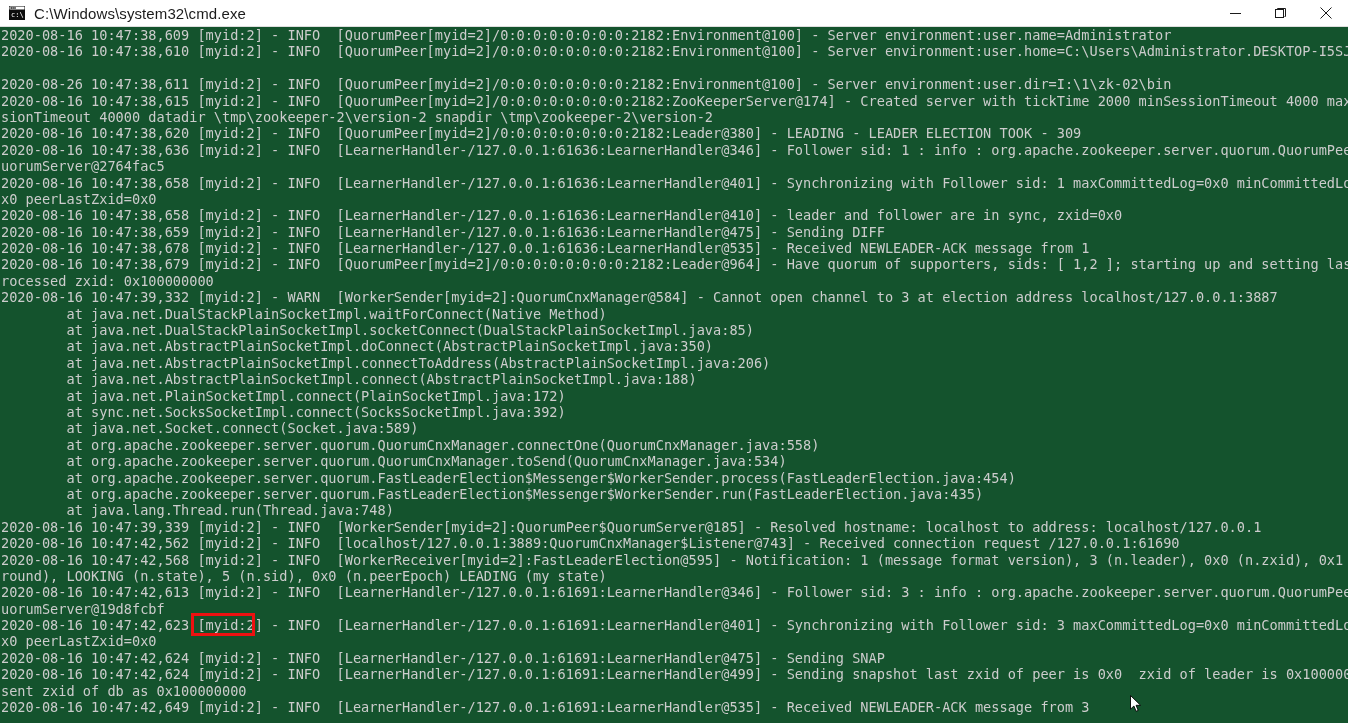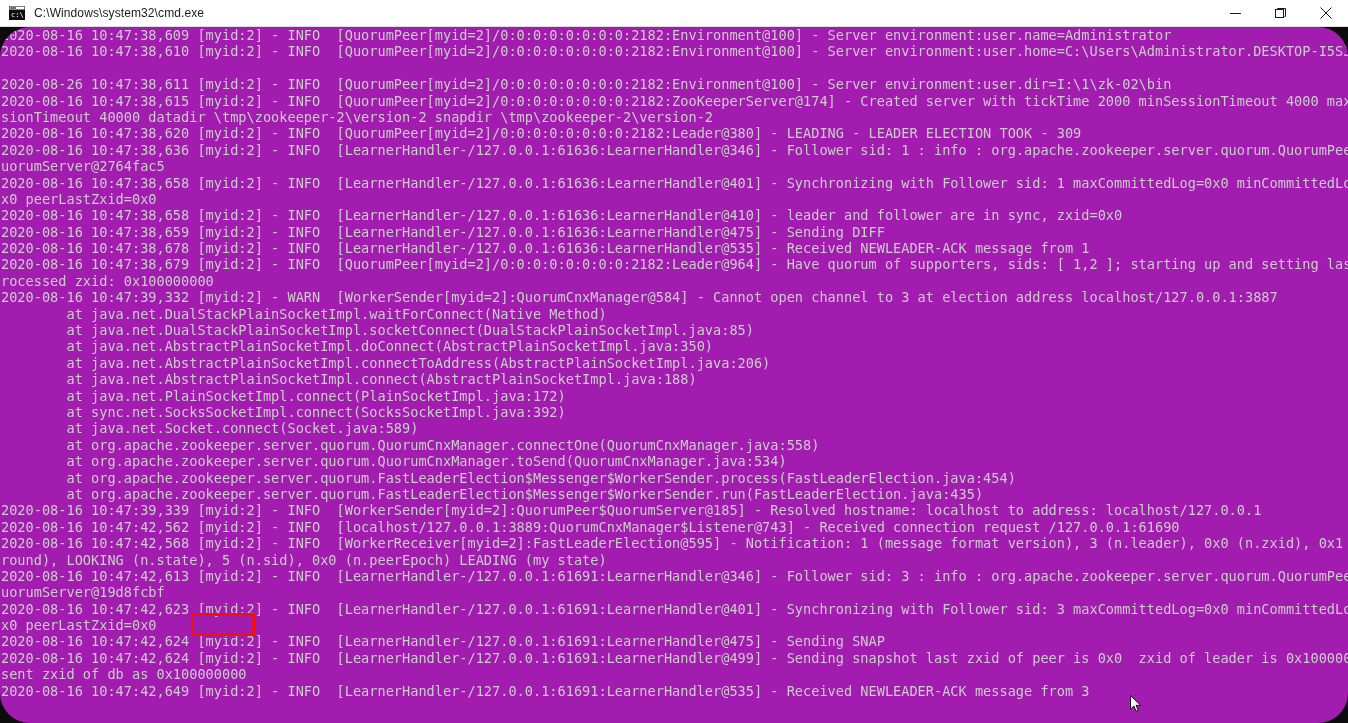--- a/index.html
+++ b/index.html
@@ -39,21 +39,21 @@
     height: 16px;
     margin-left: 9px;
     margin-right: 9px;
     flex: 0 0 auto;
     position: relative;
   }
   #app-icon svg { display: block; }
 
   #title-text {
     font-family: "Liberation Sans", sans-serif;
-    font-size: 12px;
+    font-size: 15px;
     color: #1b1b1b;
     letter-spacing: 0.1px;
     white-space: nowrap;
     flex: 1 1 auto;
     overflow: hidden;
     text-overflow: ellipsis;
   }
 
   #window-controls {
     display: flex;
@@ -67,25 +67,24 @@
     display: flex;
     align-items: center;
     justify-content: center;
     background: transparent;
   }
   .win-btn svg { display: block; }
 
   
   #terminal {
     flex: 1 1 auto;
-    background: #a21caf;
+    background: #14532d;
     position: relative;
     overflow: hidden;
     padding: 12px;
-    border-radius: 30px;
   }
 
   #console-lines {
     position: absolute;
     left: 0;
     top: 0;
     width: 1348px;
   }
 
   .line {
@@ -182,20 +181,21 @@
         <div class="line">        at java.net.AbstractPlainSocketImpl.doConnect(AbstractPlainSocketImpl.java:350)</div>
         <div class="line">        at java.net.AbstractPlainSocketImpl.connectToAddress(AbstractPlainSocketImpl.java:206)</div>
         <div class="line">        at java.net.AbstractPlainSocketImpl.connect(AbstractPlainSocketImpl.java:188)</div>
         <div class="line">        at java.net.PlainSocketImpl.connect(PlainSocketImpl.java:172)</div>
         <div class="line">        at sync.net.SocksSocketImpl.connect(SocksSocketImpl.java:392)</div>
         <div class="line">        at java.net.Socket.connect(Socket.java:589)</div>
         <div class="line">        at org.apache.zookeeper.server.quorum.QuorumCnxManager.connectOne(QuorumCnxManager.java:558)</div>
         <div class="line">        at org.apache.zookeeper.server.quorum.QuorumCnxManager.toSend(QuorumCnxManager.java:534)</div>
         <div class="line">        at org.apache.zookeeper.server.quorum.FastLeaderElection$Messenger$WorkerSender.process(FastLeaderElection.java:454)</div>
         <div class="line">        at org.apache.zookeeper.server.quorum.FastLeaderElection$Messenger$WorkerSender.run(FastLeaderElection.java:435)</div>
+        <div class="line">        at java.lang.Thread.run(Thread.java:748)</div>
         <div class="line">2020-08-16 10:47:39,339 [myid:2] - INFO  [WorkerSender[myid=2]:QuorumPeer$QuorumServer@185] - Resolved hostname: localhost to address: localhost/127.0.0.1</div>
         <div class="line">2020-08-16 10:47:42,562 [myid:2] - INFO  [localhost/127.0.0.1:3889:QuorumCnxManager$Listener@743] - Received connection request /127.0.0.1:61690</div>
         <div class="line">2020-08-16 10:47:42,568 [myid:2] - INFO  [WorkerReceiver[myid=2]:FastLeaderElection@595] - Notification: 1 (message format version), 3 (n.leader), 0x0 (n.zxid), 0x1 (n.</div>
         <div class="line">round), LOOKING (n.state), 5 (n.sid), 0x0 (n.peerEpoch) LEADING (my state)</div>
         <div class="line">2020-08-16 10:47:42,613 [myid:2] - INFO  [LearnerHandler-/127.0.0.1:61691:LearnerHandler@346] - Follower sid: 3 : info : org.apache.zookeeper.server.quorum.QuorumPeer$Q</div>
         <div class="line">uorumServer@19d8fcbf</div>
         <div class="line">2020-08-16 10:47:42,623 [myid:2] - INFO  [LearnerHandler-/127.0.0.1:61691:LearnerHandler@401] - Synchronizing with Follower sid: 3 maxCommittedLog=0x0 minCommittedLog=0</div>
         <div class="line">x0 peerLastZxid=0x0</div>
         <div class="line">2020-08-16 10:47:42,624 [myid:2] - INFO  [LearnerHandler-/127.0.0.1:61691:LearnerHandler@475] - Sending SNAP</div>
         <div class="line">2020-08-16 10:47:42,624 [myid:2] - INFO  [LearnerHandler-/127.0.0.1:61691:LearnerHandler@499] - Sending snapshot last zxid of peer is 0x0  zxid of leader is 0x100000000</div>

